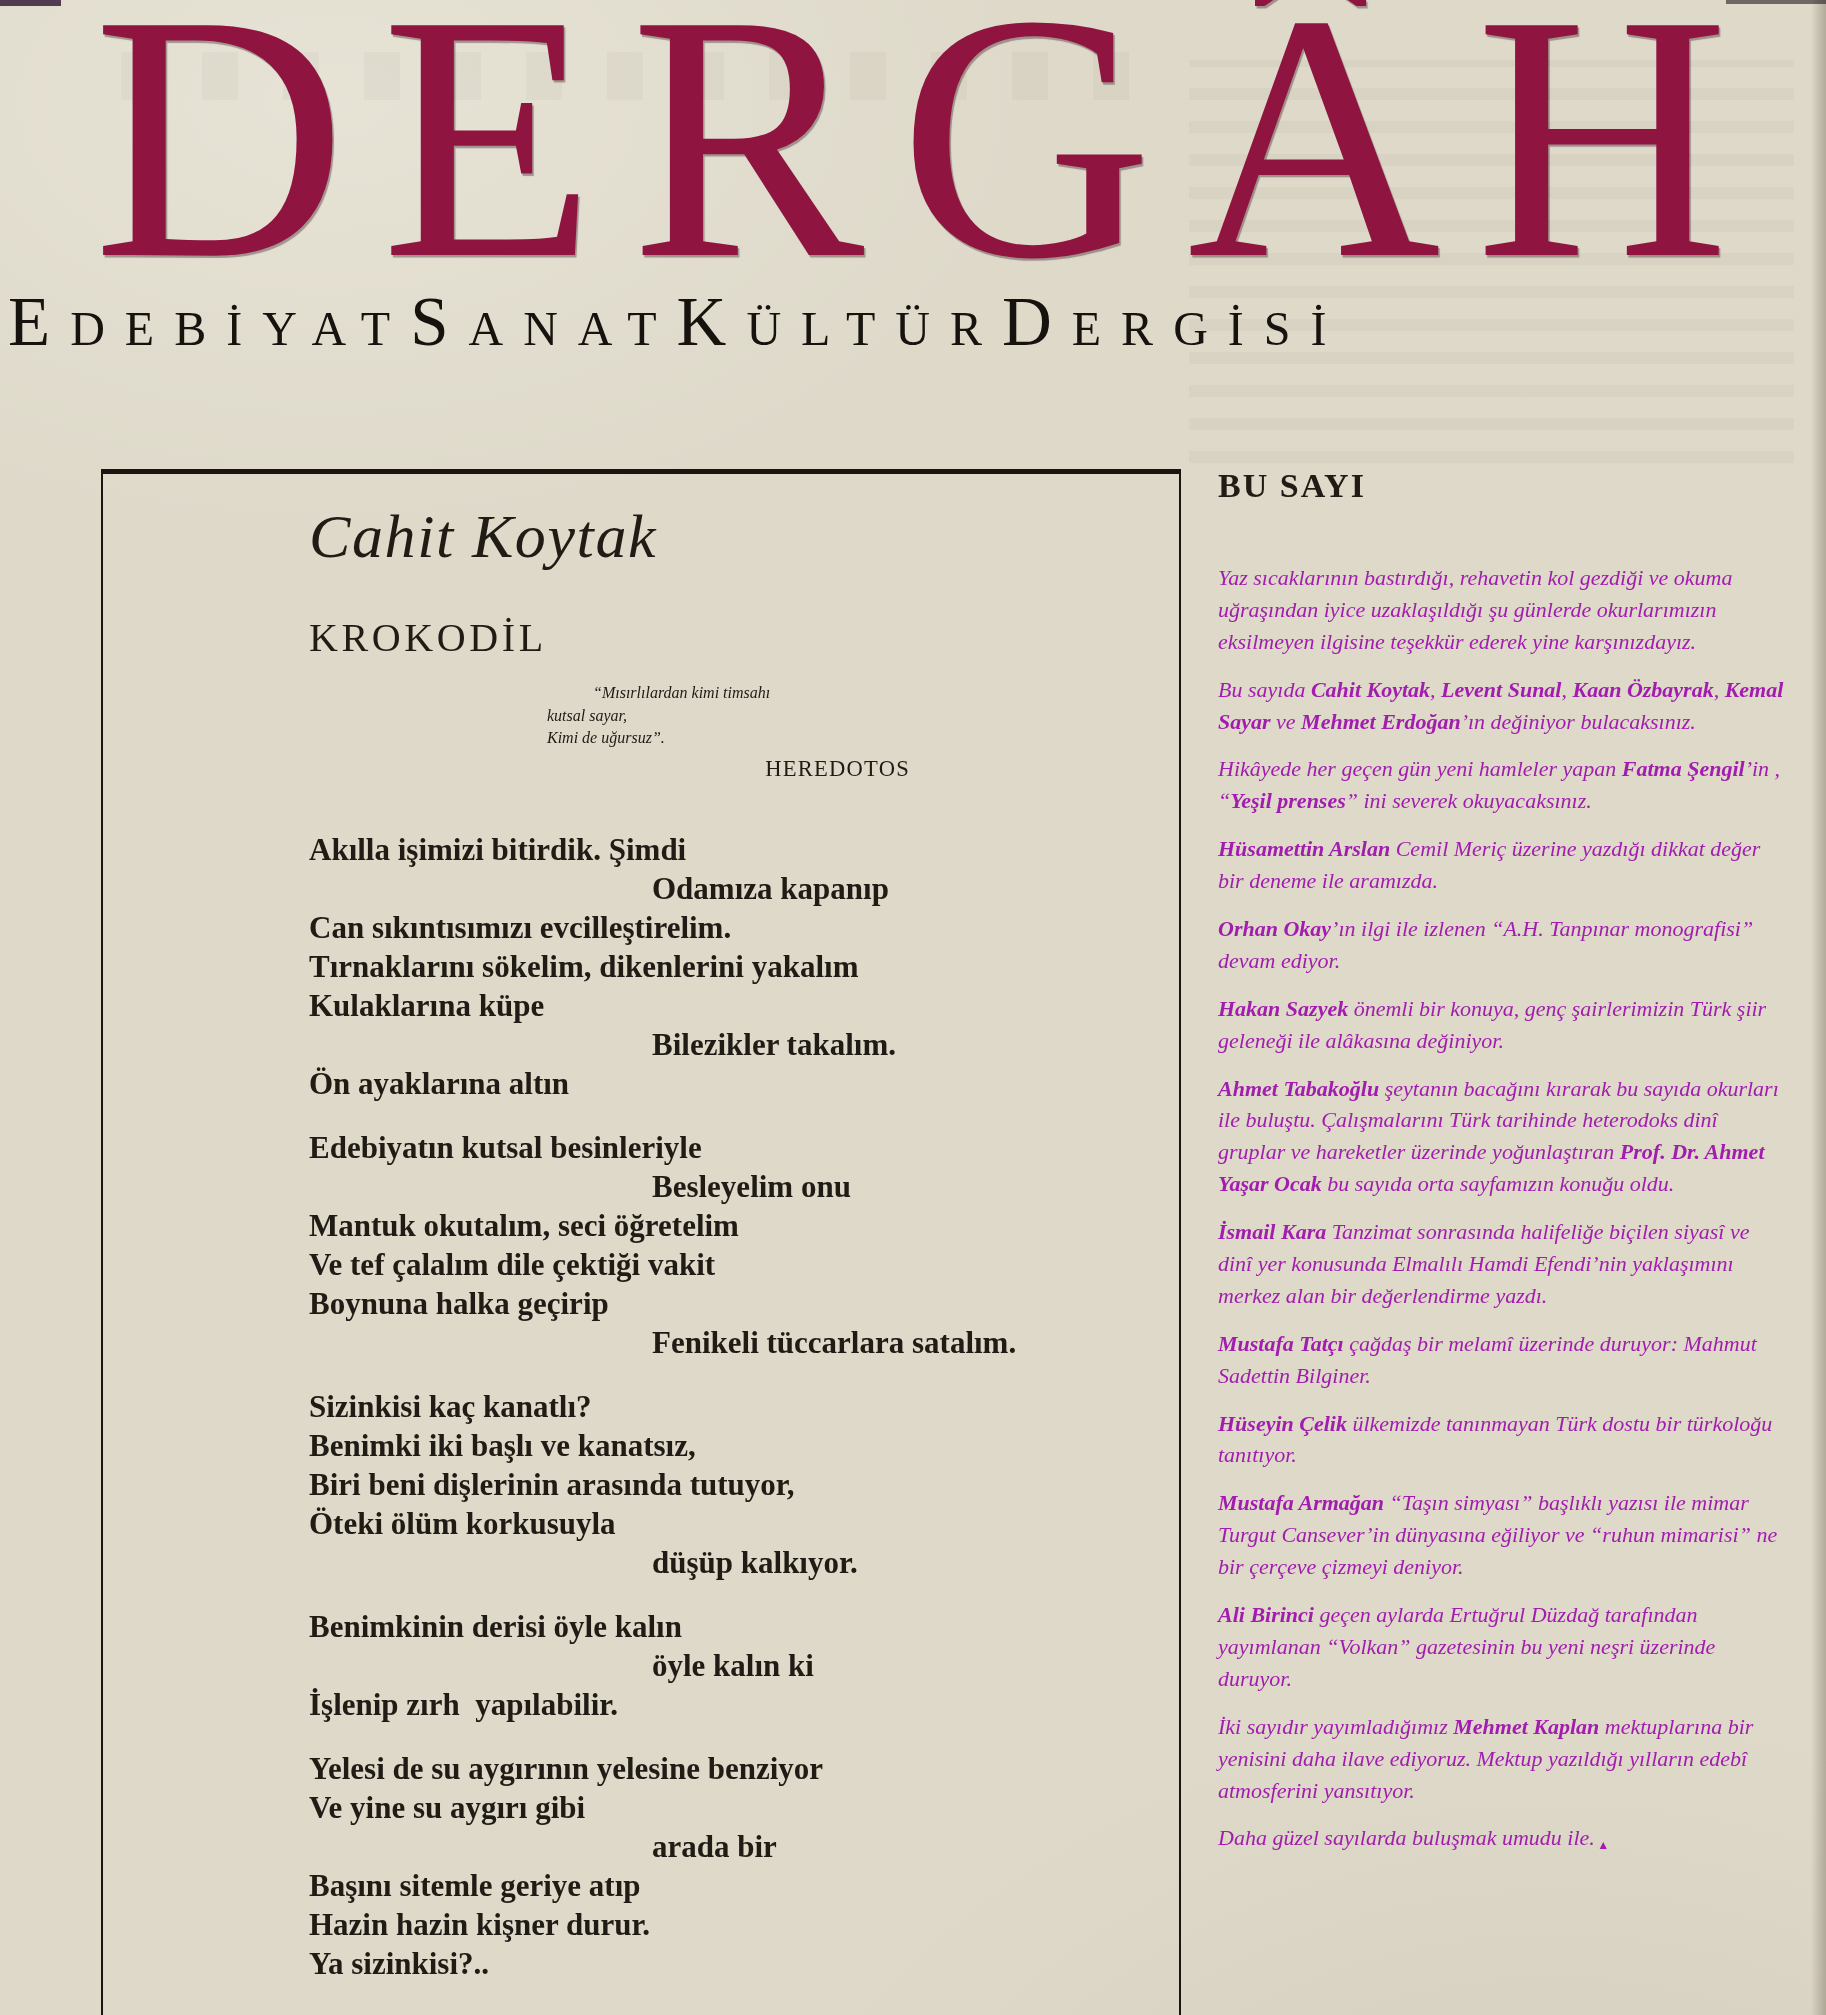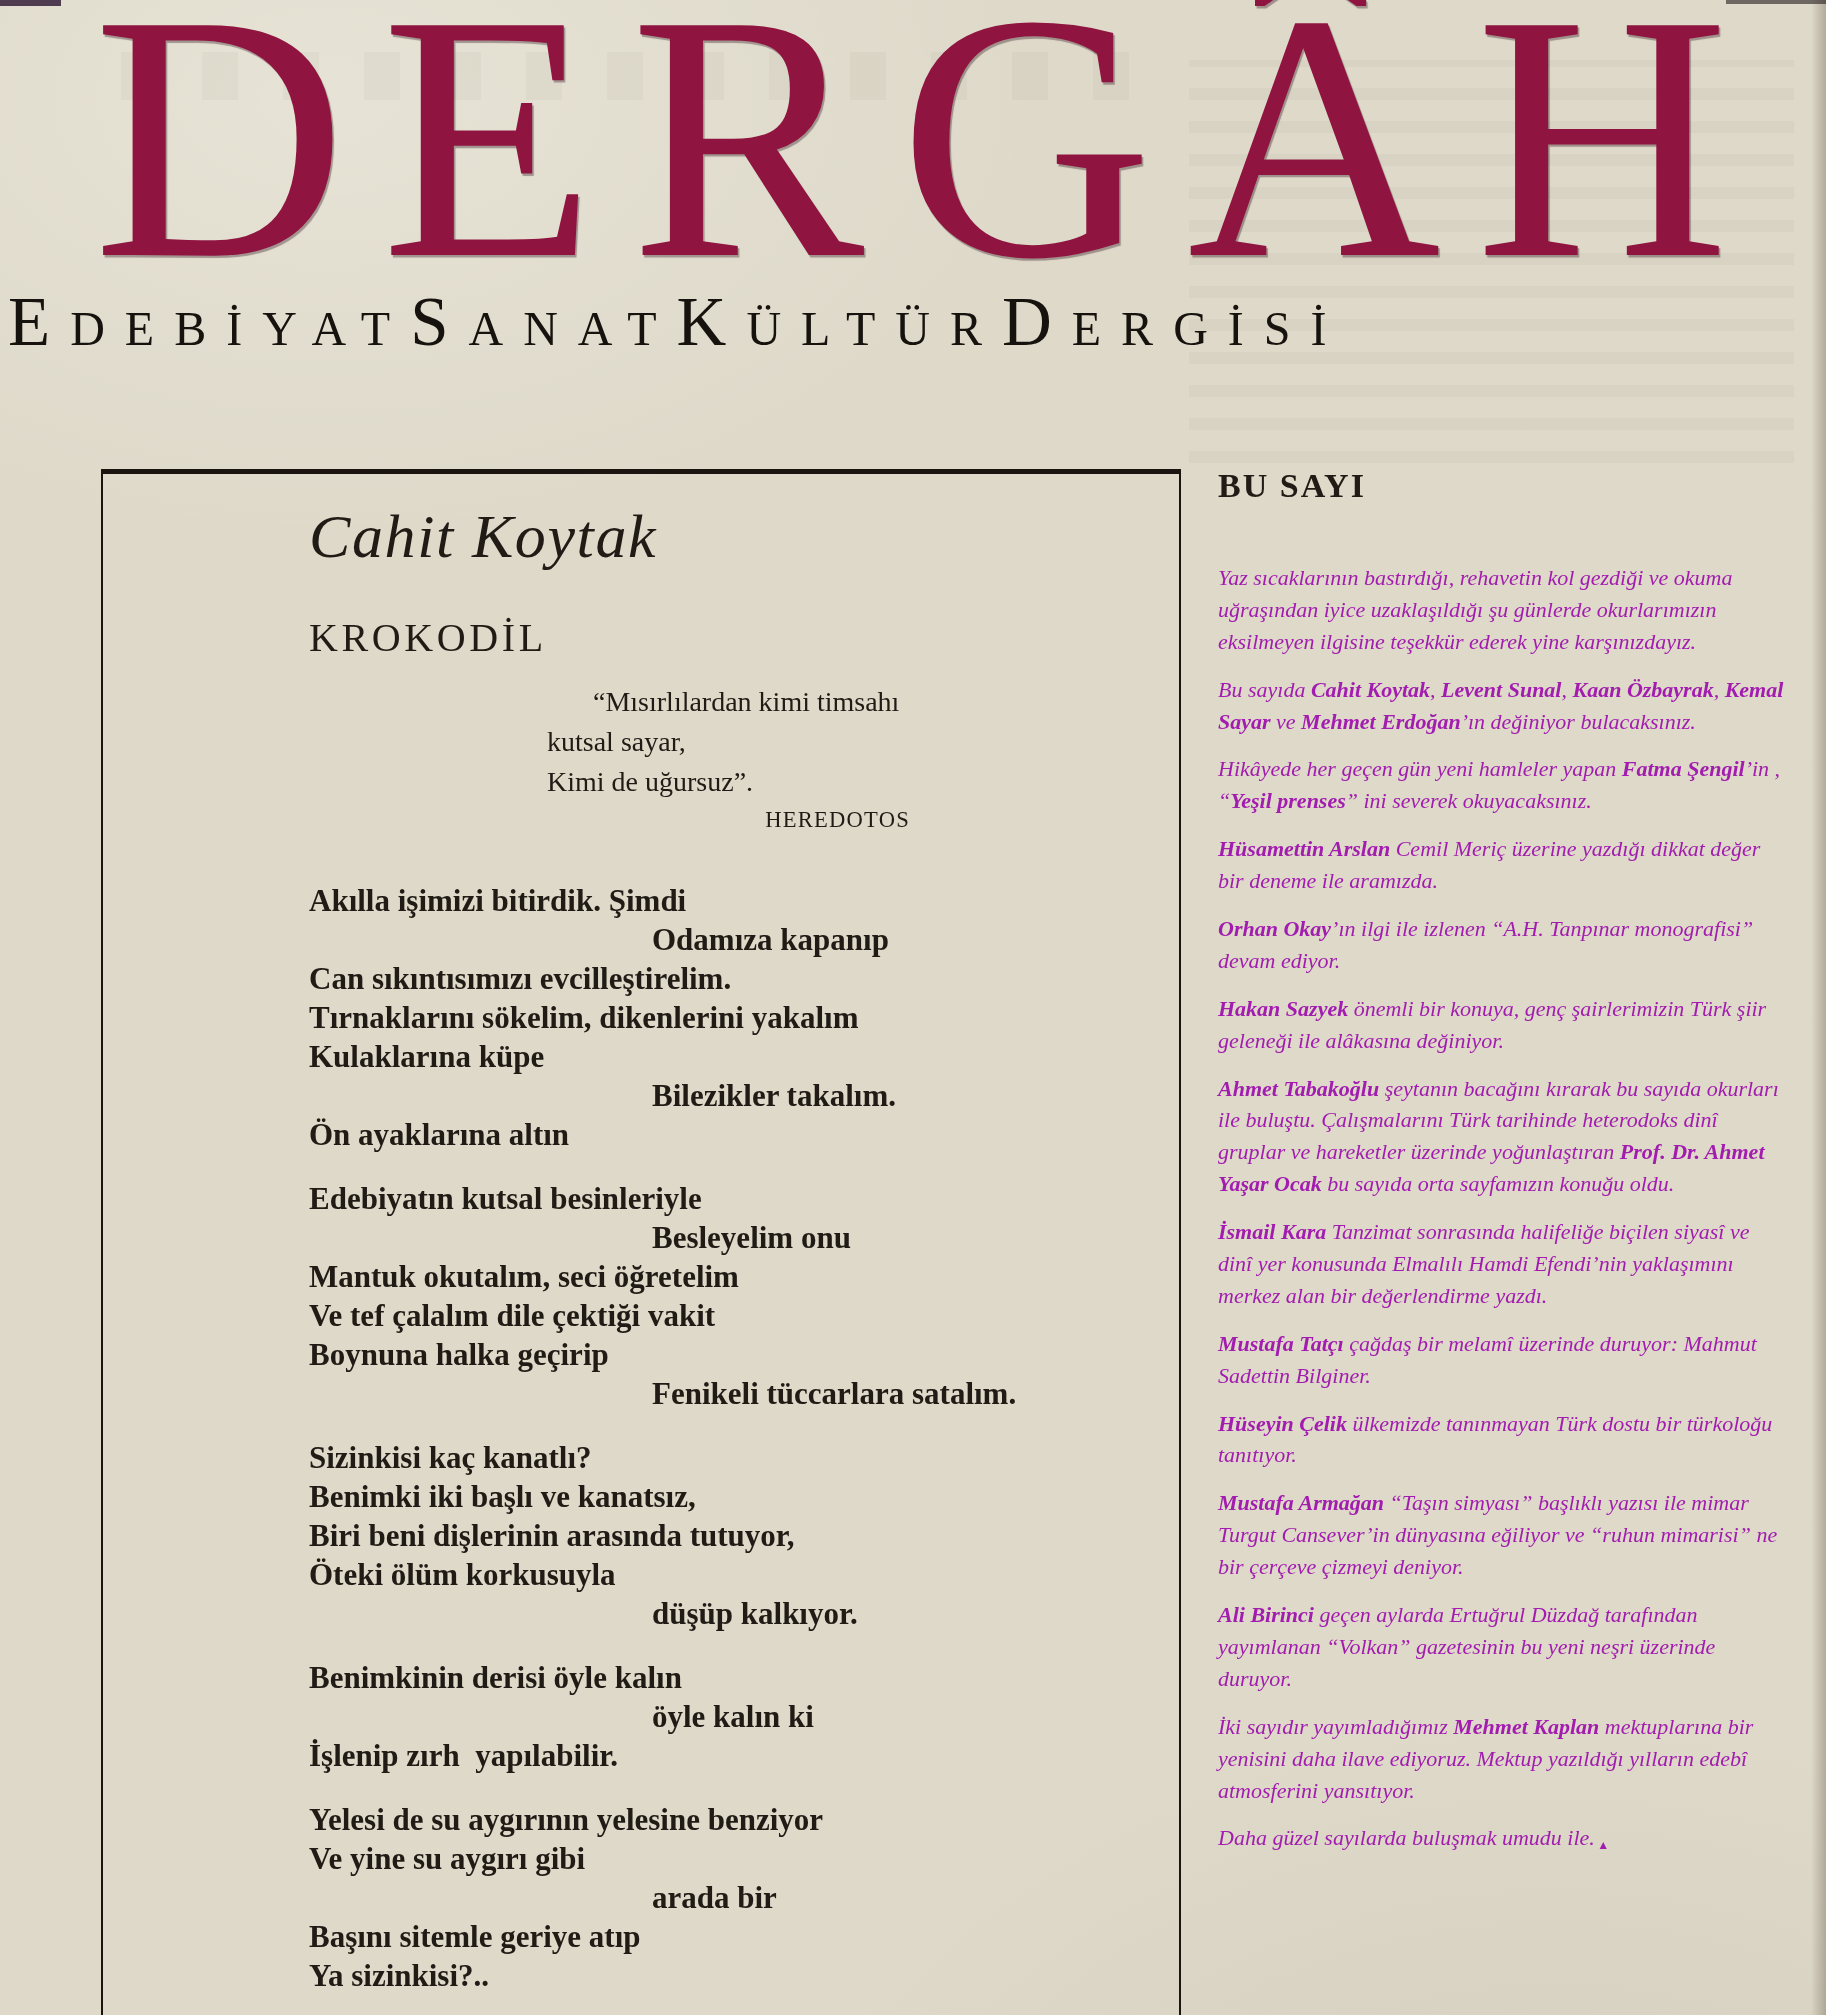--- a/index.html
+++ b/index.html
@@ -67,21 +67,21 @@
   .poem-author{
     font-size:62px;font-style:italic;letter-spacing:1.6px;
     margin-bottom:42px;
   }
   .poem-title{
     font-size:40px;letter-spacing:3.6px;font-weight:400;
     margin-bottom:21px;
   }
   .poem-epigraph{
     margin-left:238px;width:427px;
-    font-size:28px;line-height:1.42;
+    font-size:16px;font-style:italic;line-height:1.42;
   }
   .ep-0{padding-left:46px;}
   .ep-1{text-align:left;padding-right:50px;}
   .ep-2{padding-left:0;}
   .poem-epigraph-attr{
     margin-left:238px;width:427px;
     text-align:right;padding-right:64px;
     font-size:22.6px;letter-spacing:1.2px;margin-top:6px;
   }
   .poem-body{margin-top:48px;font-size:31px;line-height:39px;}
@@ -173,20 +173,21 @@
         <div class="stanza">
           <div class="pline">Benimkinin derisi öyle kalın</div>
           <div class="pline indent">öyle kalın ki</div>
           <div class="pline">İşlenip zırh  yapılabilir.</div>
         </div>
         <div class="stanza">
           <div class="pline">Yelesi de su aygırının yelesine benziyor</div>
           <div class="pline">Ve yine su aygırı gibi</div>
           <div class="pline indent">arada bir</div>
           <div class="pline">Başını sitemle geriye atıp</div>
+          <div class="pline">Hazin hazin kişner durur.</div>
           <div class="pline">Ya sizinkisi?..</div>
         </div>
       </div>
   </div>
 </section>
 
 <aside class="right-col">
   <h2 class="bu-sayi-heading">BU SAYI</h2>
   <div id="bu-sayi-paras">
       <div class="para"><span>Yaz sıcaklarının bastırdığı, rehavetin kol gezdiği ve okuma uğraşından iyice uzaklaşıldığı şu günlerde okurlarımızın eksilmeyen ilgisine teşekkür ederek yine karşınızdayız.</span></div>

